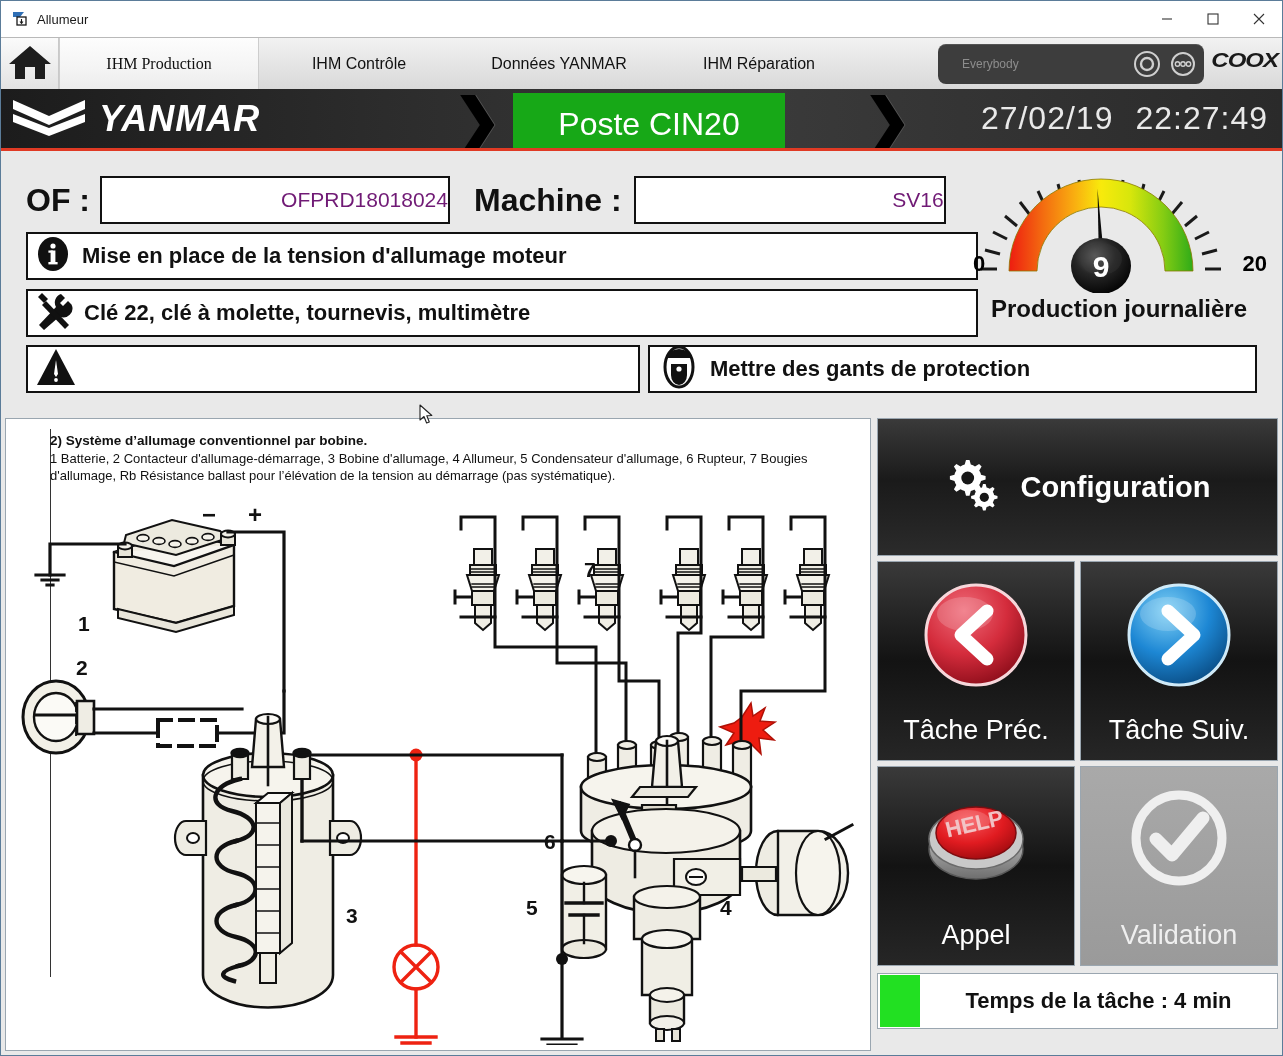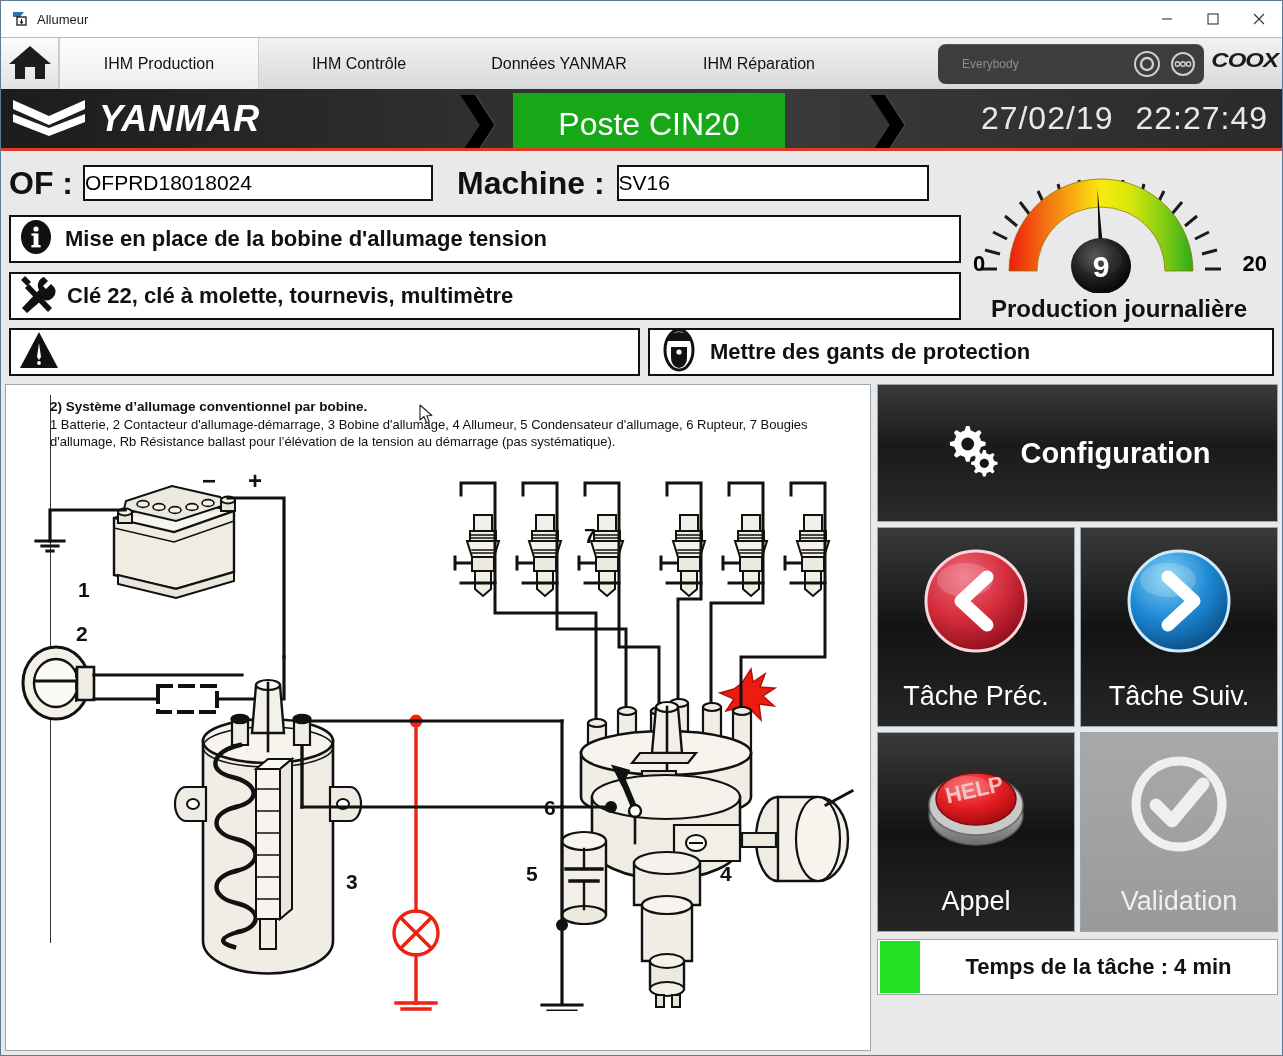--- a/index.html
+++ b/index.html
@@ -49,20 +49,21 @@
   .tab {
     display: flex; align-items: center; justify-content: center;
     font-size: 16px; color: #111;
     padding: 0 26px;
     min-width: 200px;
   }
   .tab.active {
     background: linear-gradient(to bottom,#fdfdfd 0%, #f4f4f4 60%, #ececec 100%);
     border-left: 1px solid #cdcdcd;
     border-right: 1px solid #cdcdcd;
+    font-family: Liberation Serif, serif;
   }
   .user-field {
     position: absolute; right: 78px; top: 6px;
     width: 266px; height: 40px;
     background: #3d3d3d; border-radius: 8px;
     display: flex; align-items: center;
     box-shadow: inset 0 1px 0 rgba(255,255,255,.12);
   }
   .user-field .uname { color: #8d8d8d; font-size: 12px; padding-left: 24px; flex: 1; }
   .user-ico { width: 30px; height: 30px; margin-right: 6px; }
@@ -95,28 +96,28 @@
     display: flex; align-items: center; justify-content: center;
     color: #ffffff; font-size: 32px;
   }
   .clock {
     position: absolute; right: 14px; color: #e9e9e9;
     font-size: 32px; letter-spacing: 1px; display: flex; gap: 22px;
     font-family: "Liberation Sans", sans-serif;
   }
 
   
-  .info-wrap { flex: 0 0 auto; background: #e9e9e9; padding: 0; position: relative; }
+  .info-wrap { flex: 0 0 auto; background: #e9e9e9; padding: 17px; position: relative; }
 
   .of-row { display: flex; align-items: center; height: 58px; padding: 6px 4px 0 8px; gap: 0; }
   .of-label { font-size: 32px; font-weight: bold; color: #111; padding-right: 10px; white-space: nowrap; }
   .of-box {
-    height: 36px; background: #fff; border: 2px solid #111;
-    display: flex; align-items: center; justify-content: flex-start;
-    font-size: 21px; color: #000000;
+    height: 48px; background: #fff; border: 2px solid #111;
+    display: flex; align-items: center; justify-content: flex-end;
+    font-size: 21px; color: #701a75;
   }
   .of-box.of1 { width: 350px; }
   .of-box.of2 { width: 312px; }
   .mac-label { font-size: 32px; font-weight: bold; color: #111; padding: 0 12px 0 24px; white-space: nowrap; }
 
   .msgrow { padding: 6px 8px 0 8px; }
   .msgbox {
     width: 952px; height: 48px; background: #fff; border: 2px solid #111;
     display: flex; align-items: center; gap: 10px; padding-left: 6px;
   }
@@ -290,21 +291,21 @@
       <div class="msgbox">
         <span>
           <svg width="38" height="38" viewBox="0 0 38 38">
             <ellipse cx="19" cy="19" rx="15" ry="17" fill="#111"></ellipse>
             <circle cx="19" cy="11" r="2.6" fill="#fff"></circle>
             <rect x="16.6" y="15.5" width="4.8" height="13" fill="#fff"></rect>
             <rect x="14.4" y="27" width="9.2" height="2.4" fill="#fff"></rect>
             <rect x="14.4" y="15.5" width="4.5" height="2.2" fill="#fff"></rect>
           </svg>
         </span>
-        <span class="mtext">Mise en place de la bobine d'allumage tension</span>
+        <span class="mtext">Mise en place de la tension d'allumage moteur</span>
       </div>
     </div>
 
     <div class="msgrow" style="padding-top:9px;">
       <div class="msgbox">
         <span>
           <svg width="40" height="42" viewBox="0 0 40 42">
             <path d="M27 4 l4 4 l-5 5 l3 3 l5 -5 l3.5 3.5 a9 9 0 0 1 -12 12 L10 40 L5 35 L22 17 a9 9 0 0 1 5 -13 Z" fill="#111"></path>
             <path d="M8 3 L14 9 L10 13 L4 7 Z" fill="#111"></path>
             <path d="M12 11 L35 35 L31 39 L8 15 Z" fill="#111"></path>

